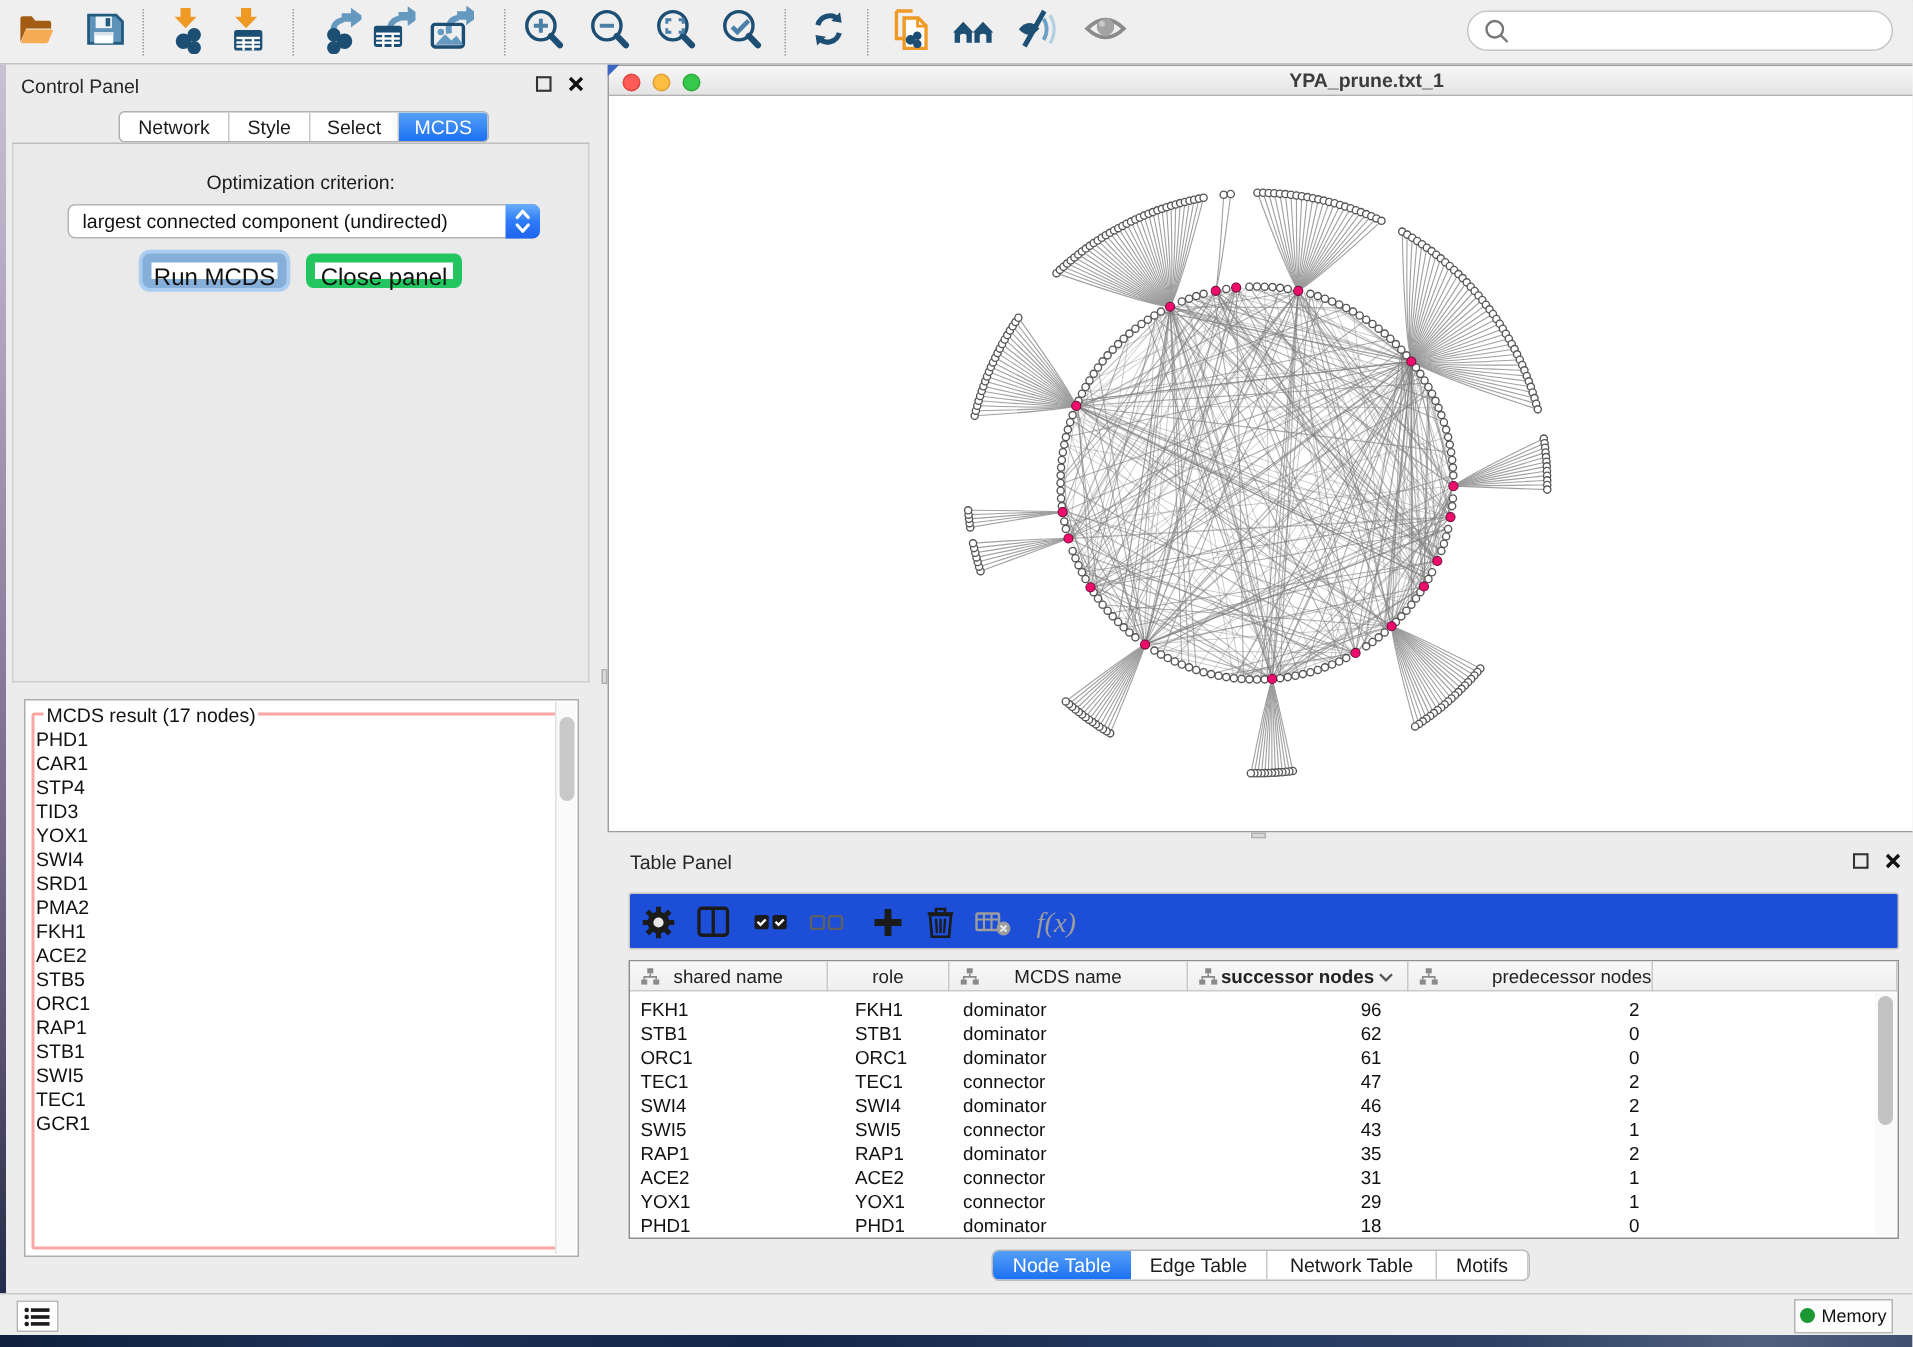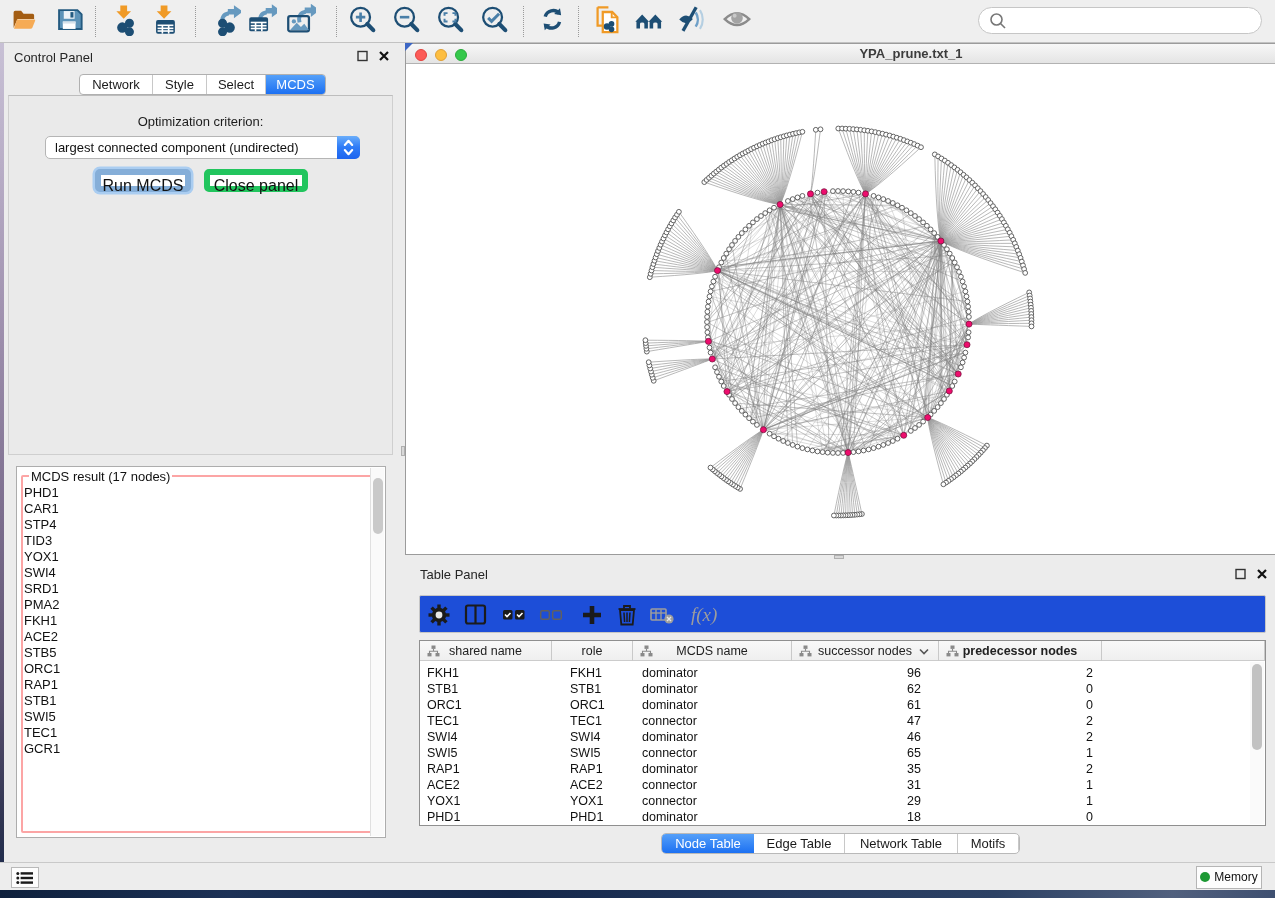--- a/index.html
+++ b/index.html
@@ -1218,33 +1218,33 @@
           </svg>
           <span style="position:absolute;left:0;right:0;text-align:center;">MCDS name</span>
         </div>
         <div class="hcell" style="left:372px;width:147px">
           <svg width="13" height="12" viewBox="0 0 13 12" style="position:absolute;top:4px;left:7px">
             <rect x="4.5" y="0.5" width="4" height="3.4" fill="#8a8a8a"></rect>
             <path d="M6.5 4 v2.2 M2.5 8 v-1.8 h8 v1.8" fill="none" stroke="#8a8a8a" stroke-width="1.1"></path>
             <rect x="0.5" y="8" width="4" height="3.4" fill="#8a8a8a"></rect>
             <rect x="8.5" y="8" width="4" height="3.4" fill="#8a8a8a"></rect>
           </svg>
-          <span style="position:absolute;left:0;right:0;text-align:center;">successor nodes</span>
+          <span style="position:absolute;left:0;right:0;text-align:center;font-weight:bold;">successor nodes</span>
           <svg width="10" height="7" viewBox="0 0 10 7" style="position:absolute;right:9px;top:7px">
             <path d="M1 1.5 l4 4 l4 -4" fill="none" stroke="#555" stroke-width="1.6"></path>
           </svg>
         </div>
         <div class="hcell" style="left:519px;width:163px">
           <svg width="13" height="12" viewBox="0 0 13 12" style="position:absolute;top:4px;left:7px">
             <rect x="4.5" y="0.5" width="4" height="3.4" fill="#8a8a8a"></rect>
             <path d="M6.5 4 v2.2 M2.5 8 v-1.8 h8 v1.8" fill="none" stroke="#8a8a8a" stroke-width="1.1"></path>
             <rect x="0.5" y="8" width="4" height="3.4" fill="#8a8a8a"></rect>
             <rect x="8.5" y="8" width="4" height="3.4" fill="#8a8a8a"></rect>
           </svg>
-          <span style="position:absolute;left:0;right:0;text-align:center;font-weight:bold;">predecessor nodes</span>
+          <span style="position:absolute;left:0;right:0;text-align:right;">predecessor nodes</span>
         </div>
         <div class="hcell" style="left:682px;width:163px">
           <span style="position:absolute;left:0;right:0;text-align:center;"></span>
         </div>
       </div>
     <div class="trow" style="left:7px;top:24px;">FKH1</div>
       <div class="trow" style="left:150px;top:24px;">FKH1</div>
       <div class="trow" style="left:222px;top:24px;">dominator</div>
       <div class="trow" style="left:420px;top:24px;width:81px;text-align:right;">96</div>
       <div class="trow" style="left:590px;top:24px;width:83px;text-align:right;">2</div>
@@ -1264,21 +1264,21 @@
       <div class="trow" style="left:420px;top:72px;width:81px;text-align:right;">47</div>
       <div class="trow" style="left:590px;top:72px;width:83px;text-align:right;">2</div>
       <div class="trow" style="left:7px;top:88px;">SWI4</div>
       <div class="trow" style="left:150px;top:88px;">SWI4</div>
       <div class="trow" style="left:222px;top:88px;">dominator</div>
       <div class="trow" style="left:420px;top:88px;width:81px;text-align:right;">46</div>
       <div class="trow" style="left:590px;top:88px;width:83px;text-align:right;">2</div>
       <div class="trow" style="left:7px;top:104px;">SWI5</div>
       <div class="trow" style="left:150px;top:104px;">SWI5</div>
       <div class="trow" style="left:222px;top:104px;">connector</div>
-      <div class="trow" style="left:420px;top:104px;width:81px;text-align:right;">65</div>
+      <div class="trow" style="left:420px;top:104px;width:81px;text-align:right;">43</div>
       <div class="trow" style="left:590px;top:104px;width:83px;text-align:right;">1</div>
       <div class="trow" style="left:7px;top:120px;">RAP1</div>
       <div class="trow" style="left:150px;top:120px;">RAP1</div>
       <div class="trow" style="left:222px;top:120px;">dominator</div>
       <div class="trow" style="left:420px;top:120px;width:81px;text-align:right;">35</div>
       <div class="trow" style="left:590px;top:120px;width:83px;text-align:right;">2</div>
       <div class="trow" style="left:7px;top:136px;">ACE2</div>
       <div class="trow" style="left:150px;top:136px;">ACE2</div>
       <div class="trow" style="left:222px;top:136px;">connector</div>
       <div class="trow" style="left:420px;top:136px;width:81px;text-align:right;">31</div>

